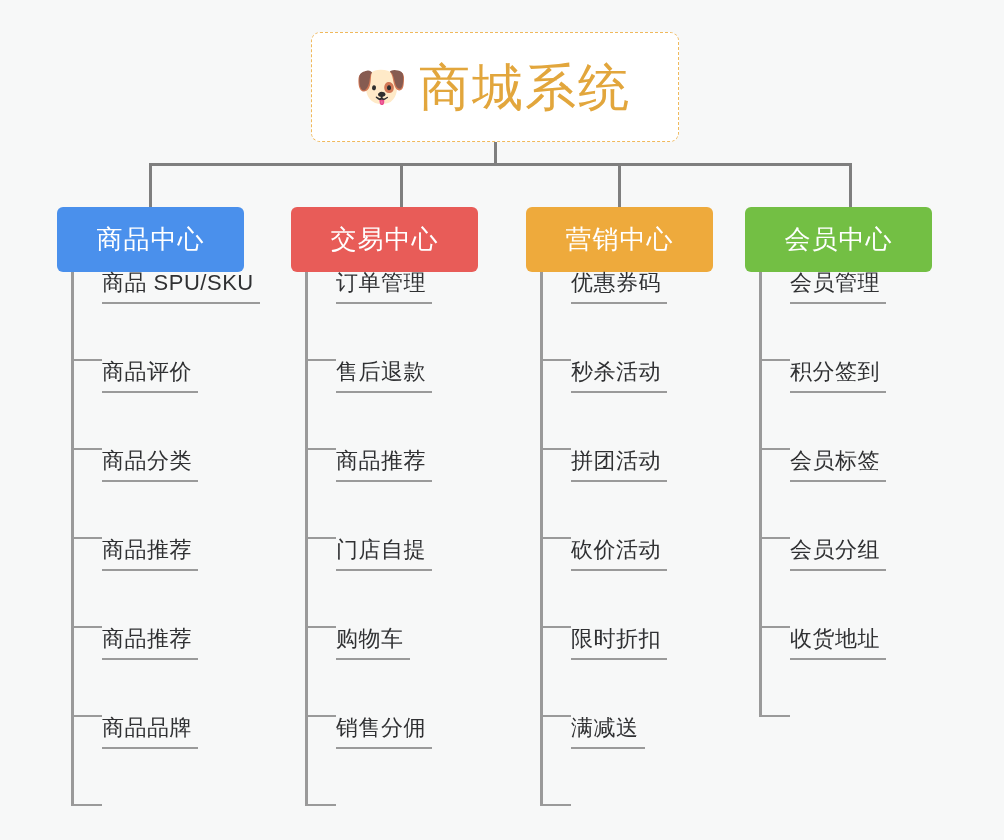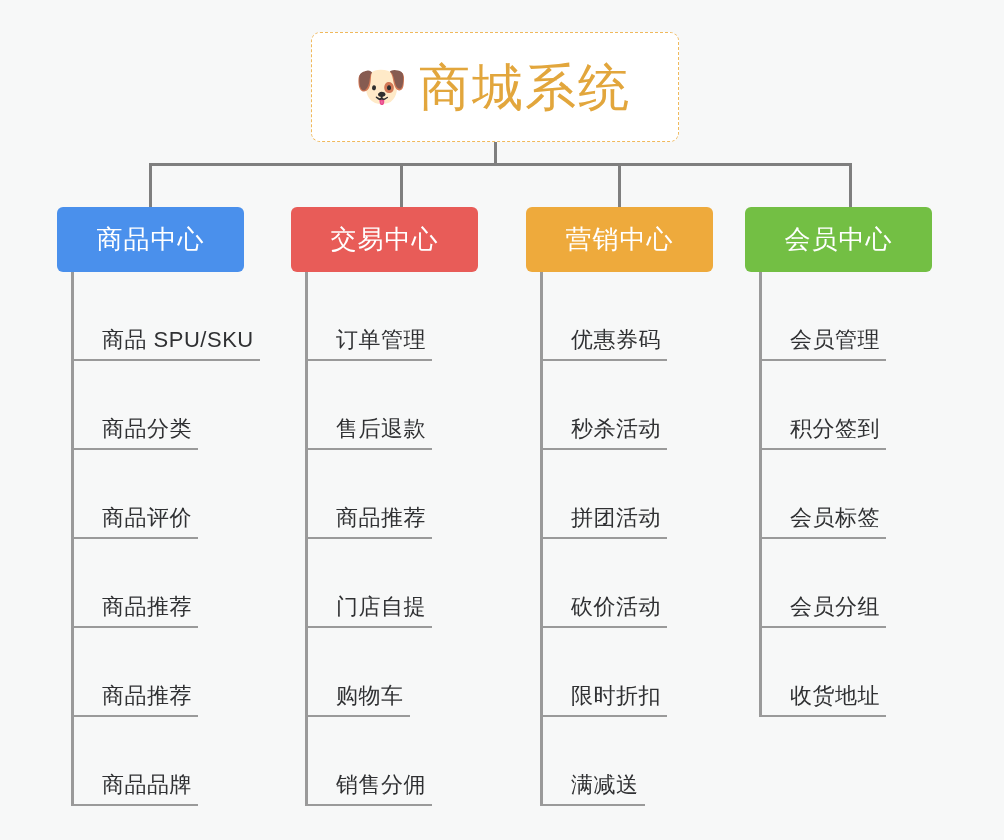--- a/index.html
+++ b/index.html
@@ -89,21 +89,21 @@
     margin-left: 14px;
     padding-top: 0;
     border-left: 3px solid #9a9a9a;
   }
 
   .leaf {
     position: relative;
     height: 89px;
     box-sizing: border-box;
     display: flex;
-    align-items: flex-end;
+    align-items: flex-start;
     padding-left: 28px;
   }
   .leaf-label {
     font-size: 22px;
     color: #303133;
     line-height: 1;
     padding-bottom: 8px;
     padding-right: 6px;
     border-bottom: 2px solid #9a9a9a;
     white-space: nowrap;
@@ -141,24 +141,24 @@
 
   <div class="column col-1">
     <div class="cat-header" style="background:#4a90ec;">
       <span>商品中心</span>
     </div>
     <div class="leaf-list">
       <div class="leaf">
           <span class="leaf-label">商品 SPU/SKU</span>
         </div>
       <div class="leaf">
+          <span class="leaf-label">商品评价</span>
+        </div>
+      <div class="leaf">
           <span class="leaf-label">商品分类</span>
-        </div>
-      <div class="leaf">
-          <span class="leaf-label">商品评价</span>
         </div>
       <div class="leaf">
           <span class="leaf-label">商品推荐</span>
         </div>
       <div class="leaf">
           <span class="leaf-label">商品推荐</span>
         </div>
       <div class="leaf">
           <span class="leaf-label">商品品牌</span>
         </div>

